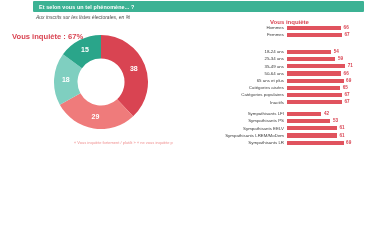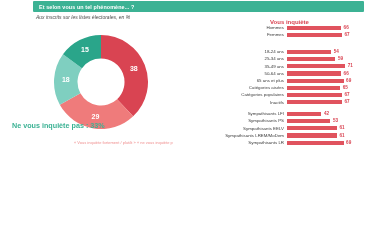--- a/index.html
+++ b/index.html
@@ -72,39 +72,39 @@
 </head>
 <body>
 
 <div id="header-bar">
   <span id="header-title">Et selon vous un tel phénomène... ?</span>
 </div>
 <div id="subtitle">Aux inscrits sur les listes électorales, en %</div>
 
 <div id="donut-panel">
 
+  <div id="donut-title">Vous inquiète : 67%</div>
 
   <div id="donut-wrap">
     <svg width="96" height="96" viewBox="0 0 96 96">
       <g id="donut-slices">
           <path d="M 48 1 A 47 47 0 0 1 80.17371397864837 82.26152548880634 L 64.08685698932419 65.13076274440317 A 23.5 23.5 0 0 0 48 24.5 Z" fill="#d94452"></path>
           <path d="M 80.17371397864837 82.26152548880634 A 47 47 0 0 1 6.813586037938421 70.64242268278063 L 27.40679301896921 59.32121134139032 A 23.5 23.5 0 0 0 64.08685698932419 65.13076274440317 Z" fill="#ef7b7b"></path>
           <path d="M 6.813586037938421 70.64242268278063 A 47 47 0 0 1 9.976201264377465 20.374093142253766 L 28.988100632188733 34.187046571126885 A 23.5 23.5 0 0 0 27.40679301896921 59.32121134139032 Z" fill="#7fcfc0"></path>
           <path d="M 9.976201264377465 20.374093142253766 A 47 47 0 0 1 47.99999999999999 1 L 47.99999999999999 24.5 A 23.5 23.5 0 0 0 28.988100632188733 34.187046571126885 Z" fill="#2aa58a"></path>
         </g>
       <g id="donut-labels">
           <text x="80.77462112756086" y="35.023609517865104" class="donut-val">38</text>
           <text x="42.485685107331854" y="82.8160140059786" class="donut-val">29</text>
           <text x="12.819557822903427" y="45.786634186591705" class="donut-val">18</text>
           <text x="31.99683488418097" y="16.592020022360035" class="donut-val">15</text>
         </g>
     </svg>
   </div>
 
-  <div id="donut-foot">Ne vous inquiète pas : 33%</div>
 
   <div id="donut-note">« Vous inquiète fortement / plutôt »  « ne vous inquiète p</div>
 </div>
 
 <div id="bars-panel">
   <div id="bars-legend">Vous inquiète</div>
   <div id="bar-groups">
       <div class="bar-group" style="top: 7px;">
         <div class="bar-row">
           <div class="bar-label">Hommes</div>

